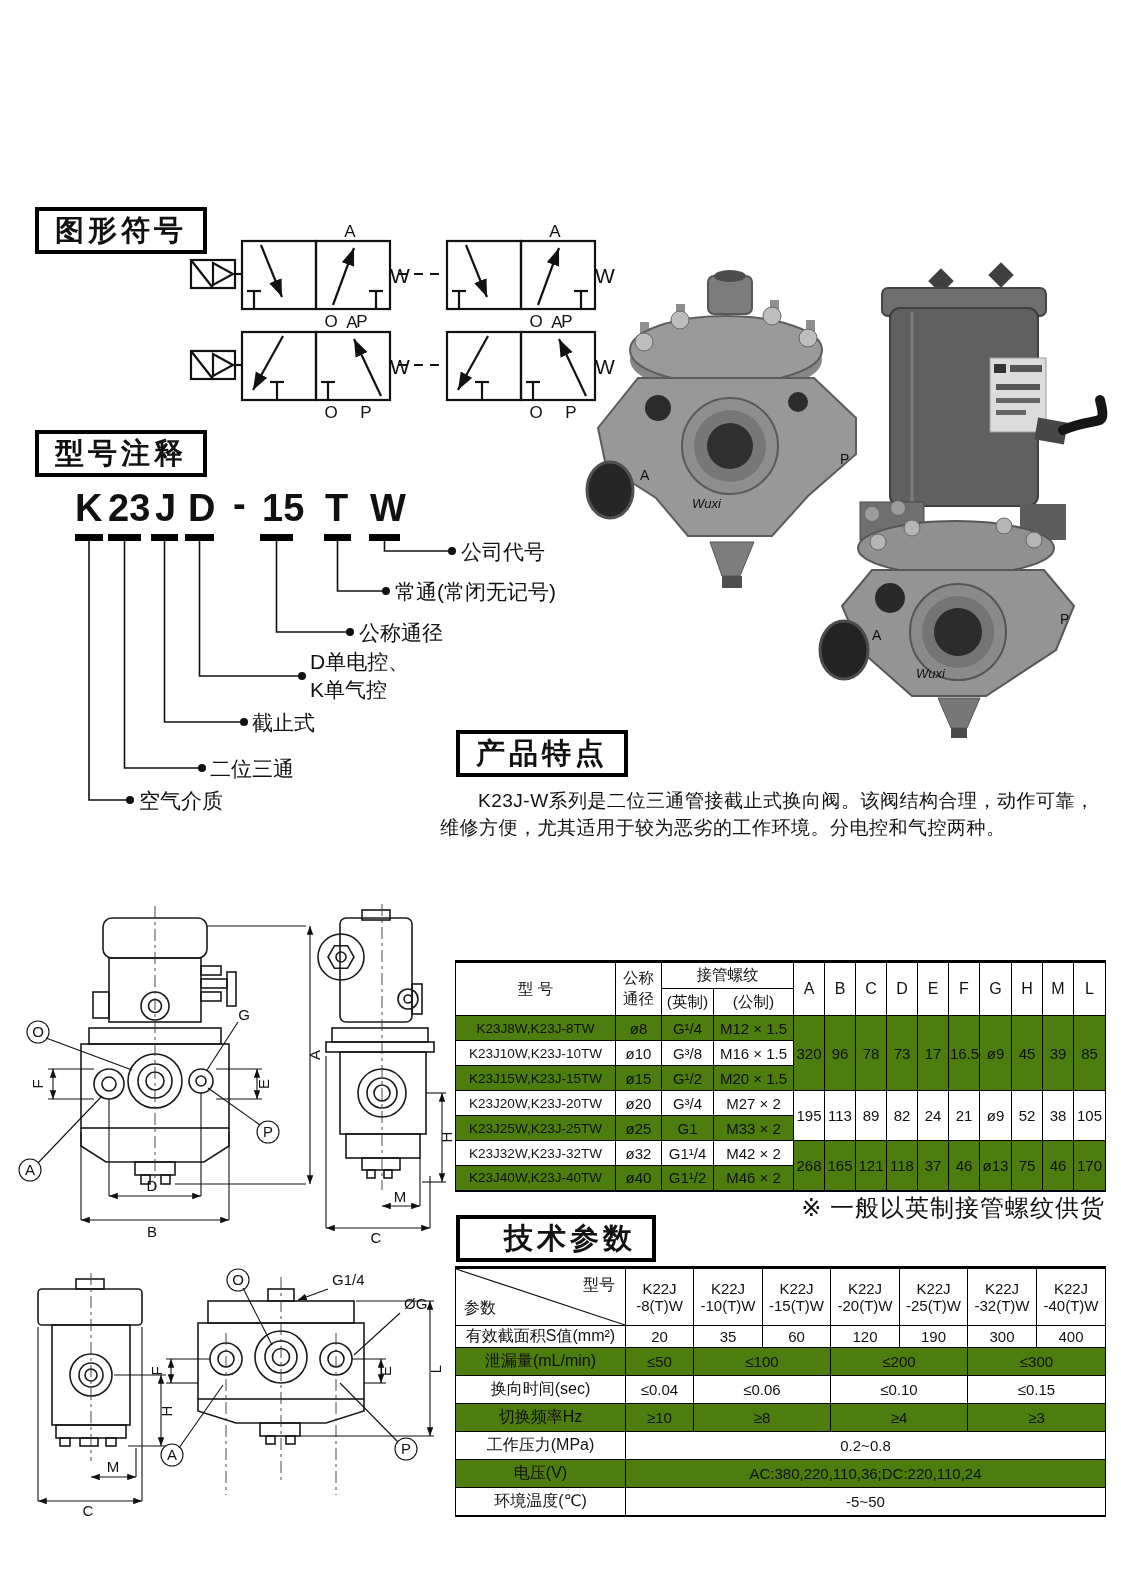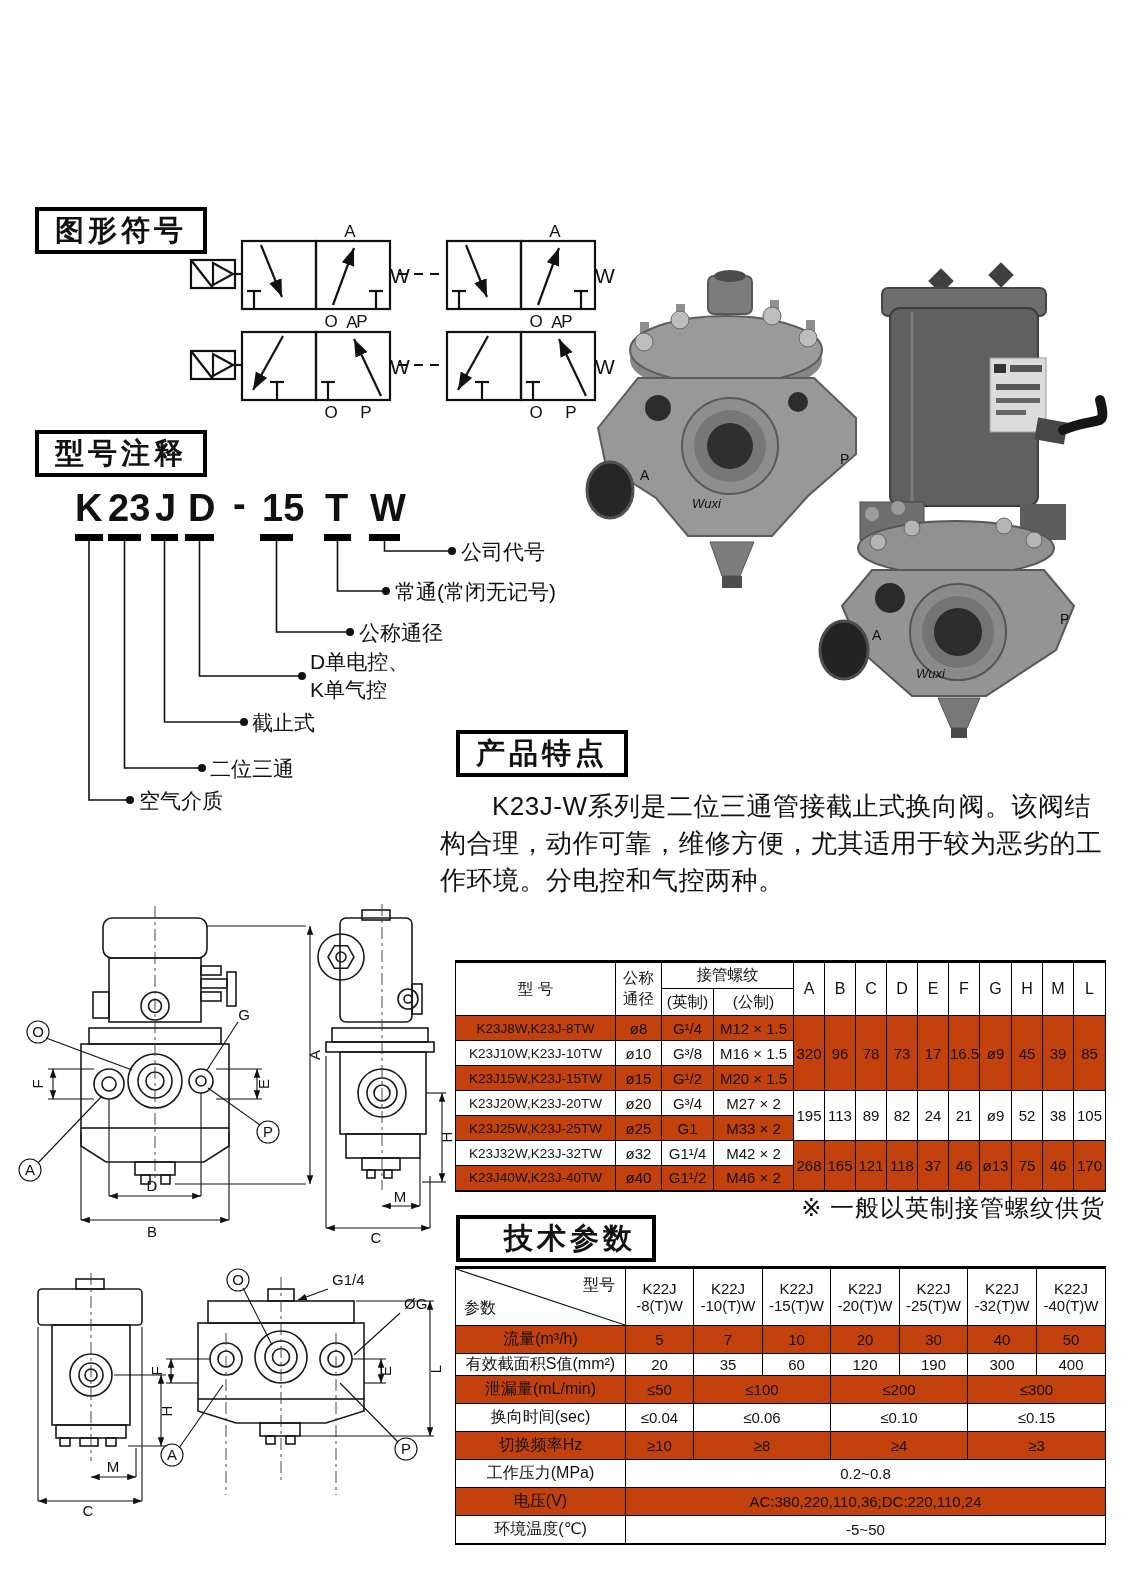--- a/index.html
+++ b/index.html
@@ -4,31 +4,31 @@
 <style>
   html,body{margin:0;padding:0;background:#e8e8e8;}
   .page{position:relative;width:1121px;height:1594px;background:#ffffff;
         font-family:"Liberation Sans","DejaVu Sans",sans-serif;color:#111;overflow:hidden;margin:0 auto;}
   .abs{position:absolute;}
   .hdr{position:absolute;border:4px solid #000;padding:3px 16px;font-size:29px;font-weight:bold;
        letter-spacing:4px;white-space:nowrap;background:#fff;line-height:1.15;}
   .seg{position:absolute;font-size:38px;font-weight:bold;}
   .bar{position:absolute;height:7px;background:#000;}
   .callout-label{position:absolute;font-size:21px;white-space:nowrap;line-height:28px;}
-  .para{position:absolute;font-size:26px;line-height:1.42;text-indent:2em;letter-spacing:0.5px;}
+  .para{position:absolute;font-size:19px;line-height:1.42;text-indent:2em;letter-spacing:0.5px;}
   table{border-collapse:collapse;position:absolute;table-layout:fixed;background:#fff;}
   .dimtable{border-top:3px solid #000;border-bottom:2px solid #000;}
   .techtable{border-top:3px solid #000;border-bottom:2px solid #000;}
   .dimtable td,.techtable td{border:1px solid #000;text-align:center;vertical-align:middle;
        padding:0 1px;overflow:hidden;font-size:15px;}
   .dimtable td.mdl{font-size:13.5px;}
   .dimtable td.hz{font-size:15.5px;}
   .dimtable td.dl{font-size:16px;}
   .techtable td.pl{font-size:16px;}
-  .g{background:#c2410c;margin-left:16px;}
+  .g{background:#4d7c0f;margin-left:16px;}
   .diag{position:relative;padding:0;}
   .diag .diagsvg{position:absolute;left:0;top:0;width:100%;height:100%;}
   .diag .dtop{position:absolute;top:6px;right:10px;font-size:16px;}
   .diag .dbot{position:absolute;bottom:6px;left:8px;font-size:16px;text-align:center;}
   .footnote{position:absolute;font-size:24px;text-align:right;letter-spacing:1px;}
   svg text{font-family:"Liberation Sans","DejaVu Sans",sans-serif;fill:#111;}
 </style>
 </head>
 <body>
 
@@ -584,30 +584,20 @@
         <span class="dbot">参数</span>
       </td>
       <td><span>K22J</span><br><span>-8(T)W</span></td>
       <td><span>K22J</span><br><span>-10(T)W</span></td>
       <td><span>K22J</span><br><span>-15(T)W</span></td>
       <td><span>K22J</span><br><span>-20(T)W</span></td>
       <td><span>K22J</span><br><span>-25(T)W</span></td>
       <td><span>K22J</span><br><span>-32(T)W</span></td>
       <td><span>K22J</span><br><span>-40(T)W</span></td>
     </tr>
-    <tr style="height:28px">
-      <td class="pl g">流量(m³/h)</td>
-      <td class="g">5</td>
-      <td class="g">7</td>
-      <td class="g">10</td>
-      <td class="g">20</td>
-      <td class="g">30</td>
-      <td class="g">40</td>
-      <td class="g">50</td>
-    </tr>
     <tr style="height:15px">
       <td class="pl">有效截面积S值(mm²)</td>
       <td>20</td>
       <td>35</td>
       <td>60</td>
       <td>120</td>
       <td>190</td>
       <td>300</td>
       <td>400</td>
     </tr>

